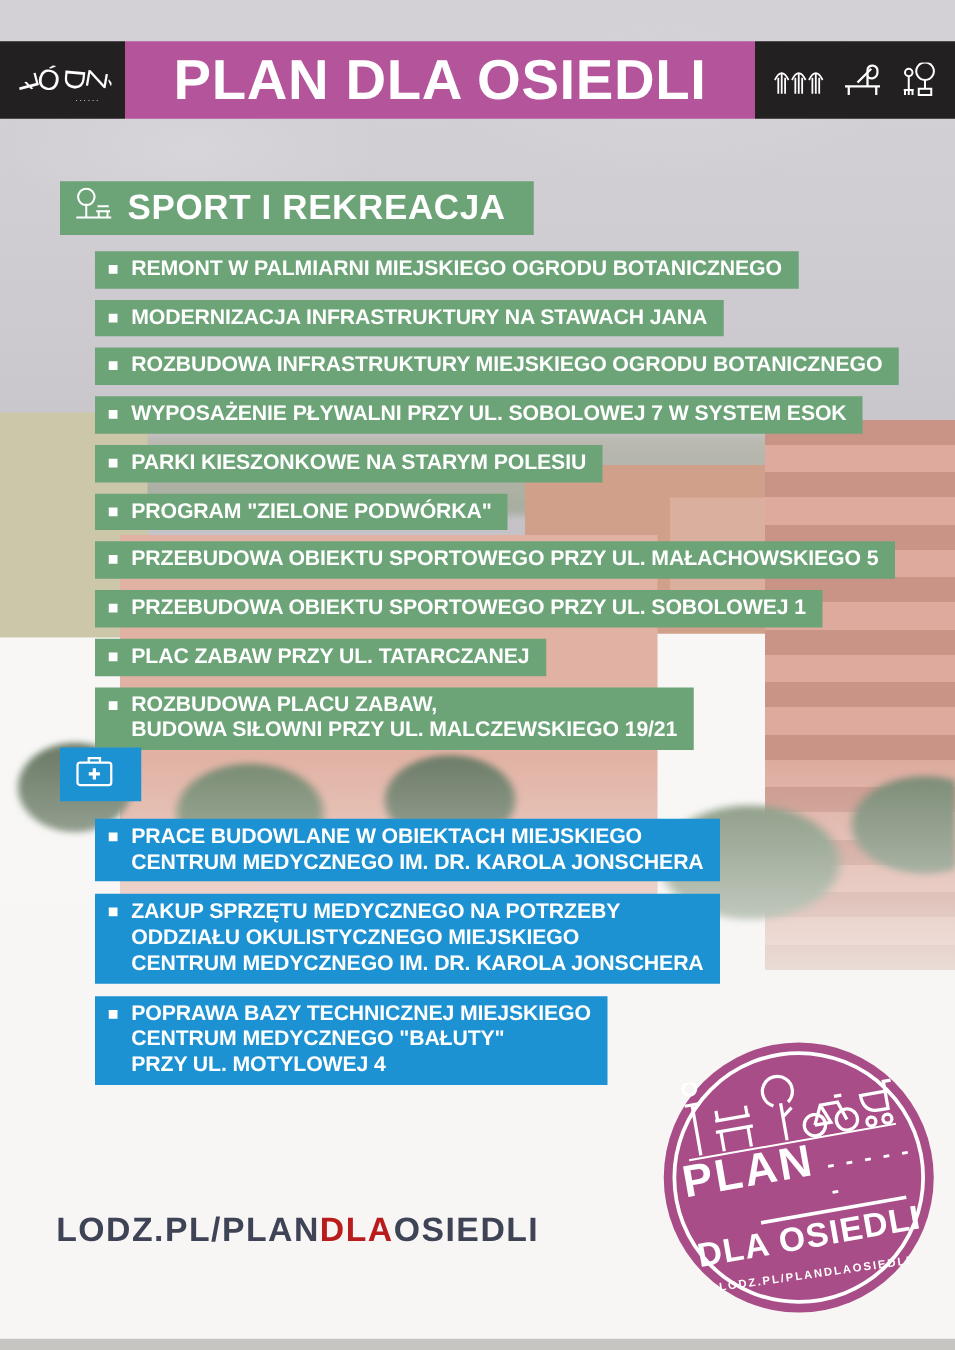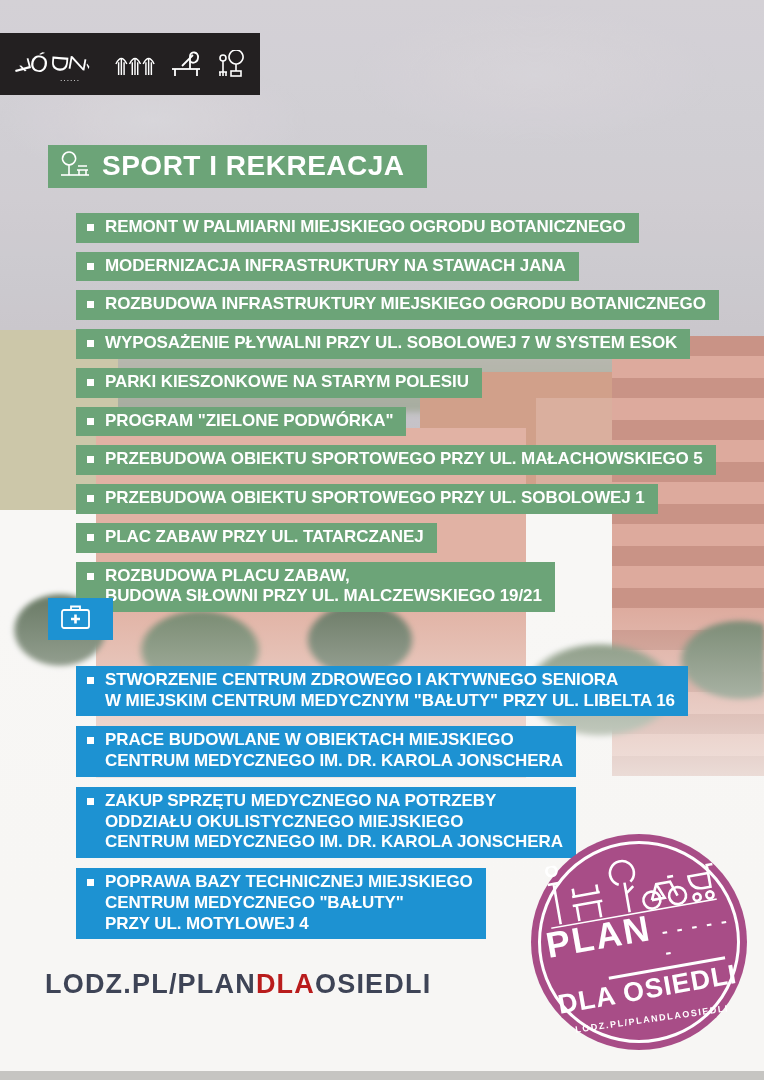--- a/index.html
+++ b/index.html
@@ -49,22 +49,22 @@
   .logo-dots{position:absolute;bottom:11px;right:20px;color:#fff;font-size:7px;letter-spacing:1px;line-height:1;}
   .title-band{flex:1;background:#b4549b;display:flex;align-items:center;justify-content:center;}
   .title-band h1{margin:0;color:#fff;font-size:45px;font-weight:800;letter-spacing:.5px;}
   .icons-box{width:160px;background:#232021;display:flex;align-items:center;justify-content:space-evenly;}
   .icons-box svg{display:block;}
 
   
   .list{position:absolute;left:48px;display:flex;flex-direction:column;align-items:flex-start;}
   .list-sport{top:145px;gap:9px;}
   .list-zdrowie{top:598px;gap:10px;}
-  .sec-head{display:inline-flex;align-items:flex-end;gap:12px;color:#fff;
-            padding:5px 22px 6px 12px;margin-bottom:16px;}
+  .sec-head{display:inline-flex;align-items:flex-start;gap:12px;color:#fff;
+            padding:5px 22px 6px 12px;margin-bottom:4px;}
   .sec-head h2{margin:0;font-size:28px;font-weight:800;letter-spacing:.5px;}
   .sec-green{background:#6ca478;}
   .sec-blue{background:#1d92d2;}
   .bar{display:inline-flex;align-items:flex-start;gap:11px;color:#fff;
        padding:4px 13px 5px 11px;font-size:17px;font-weight:700;line-height:1.22;letter-spacing:-.1px;margin-left:28px;}
   .bar .bullet{width:7px;height:7px;background:#fff;flex:none;margin-top:7px;}
   .bar-text{white-space:pre-line;}
   .green{background:#6ca478;}
   .blue{background:#1d92d2;}
 
@@ -109,20 +109,23 @@
   <div class="header">
     <div class="logo-box">
       <div class="lodz-logo">
         <span class="lg0">Ł</span>
         <span class="lg1">Ó</span>
         <span class="lg2">D</span>
         <span class="lg3">Ź</span>
       </div>
       <span class="logo-dots">······</span>
     </div>
+    <div class="title-band">
+      <h1>PLAN DLA OSIEDLI</h1>
+    </div>
     <div class="icons-box">
       <span>
         <svg width="40" height="26" viewBox="0 0 44 26" fill="none" stroke="#fff" stroke-width="1.6">
           <path d="M1,13 Q7,1 13,13"></path>
             <path d="M4,25 V11 M7,25 V7 M10,25 V11"></path>
           <path d="M16,13 Q22,1 28,13"></path>
             <path d="M19,25 V11 M22,25 V7 M25,25 V11"></path>
           <path d="M31,13 Q37,1 43,13"></path>
             <path d="M34,25 V11 M37,25 V7 M40,25 V11"></path>
         </svg>
@@ -207,25 +210,20 @@
   <div class="list list-zdrowie">
     <div class="sec-head sec-blue">
       <span>
         <svg width="31" height="27" viewBox="0 0 31 27" fill="none" stroke="#fff" stroke-width="1.8">
           <rect x="2" y="7" width="27" height="18" rx="2"></rect>
           <path d="M11,7 V3.5 H20 V7"></path>
           <path d="M15.5,11.5 V20.5 M11,16 H20" stroke-width="2.6"></path>
         </svg>
       </span>
     </div>
-    <div class="bar blue">
-        <span class="bullet"></span>
-        <span class="bar-text">STWORZENIE CENTRUM ZDROWEGO I AKTYWNEGO SENIORA
-W MIEJSKIM CENTRUM MEDYCZNYM "BAŁUTY" PRZY UL. LIBELTA 16</span>
-      </div>
     <div class="bar blue">
         <span class="bullet"></span>
         <span class="bar-text">PRACE BUDOWLANE W OBIEKTACH MIEJSKIEGO
 CENTRUM MEDYCZNEGO IM. DR. KAROLA JONSCHERA</span>
       </div>
     <div class="bar blue">
         <span class="bullet"></span>
         <span class="bar-text">ZAKUP SPRZĘTU MEDYCZNEGO NA POTRZEBY
 ODDZIAŁU OKULISTYCZNEGO MIEJSKIEGO
 CENTRUM MEDYCZNEGO IM. DR. KAROLA JONSCHERA</span>

